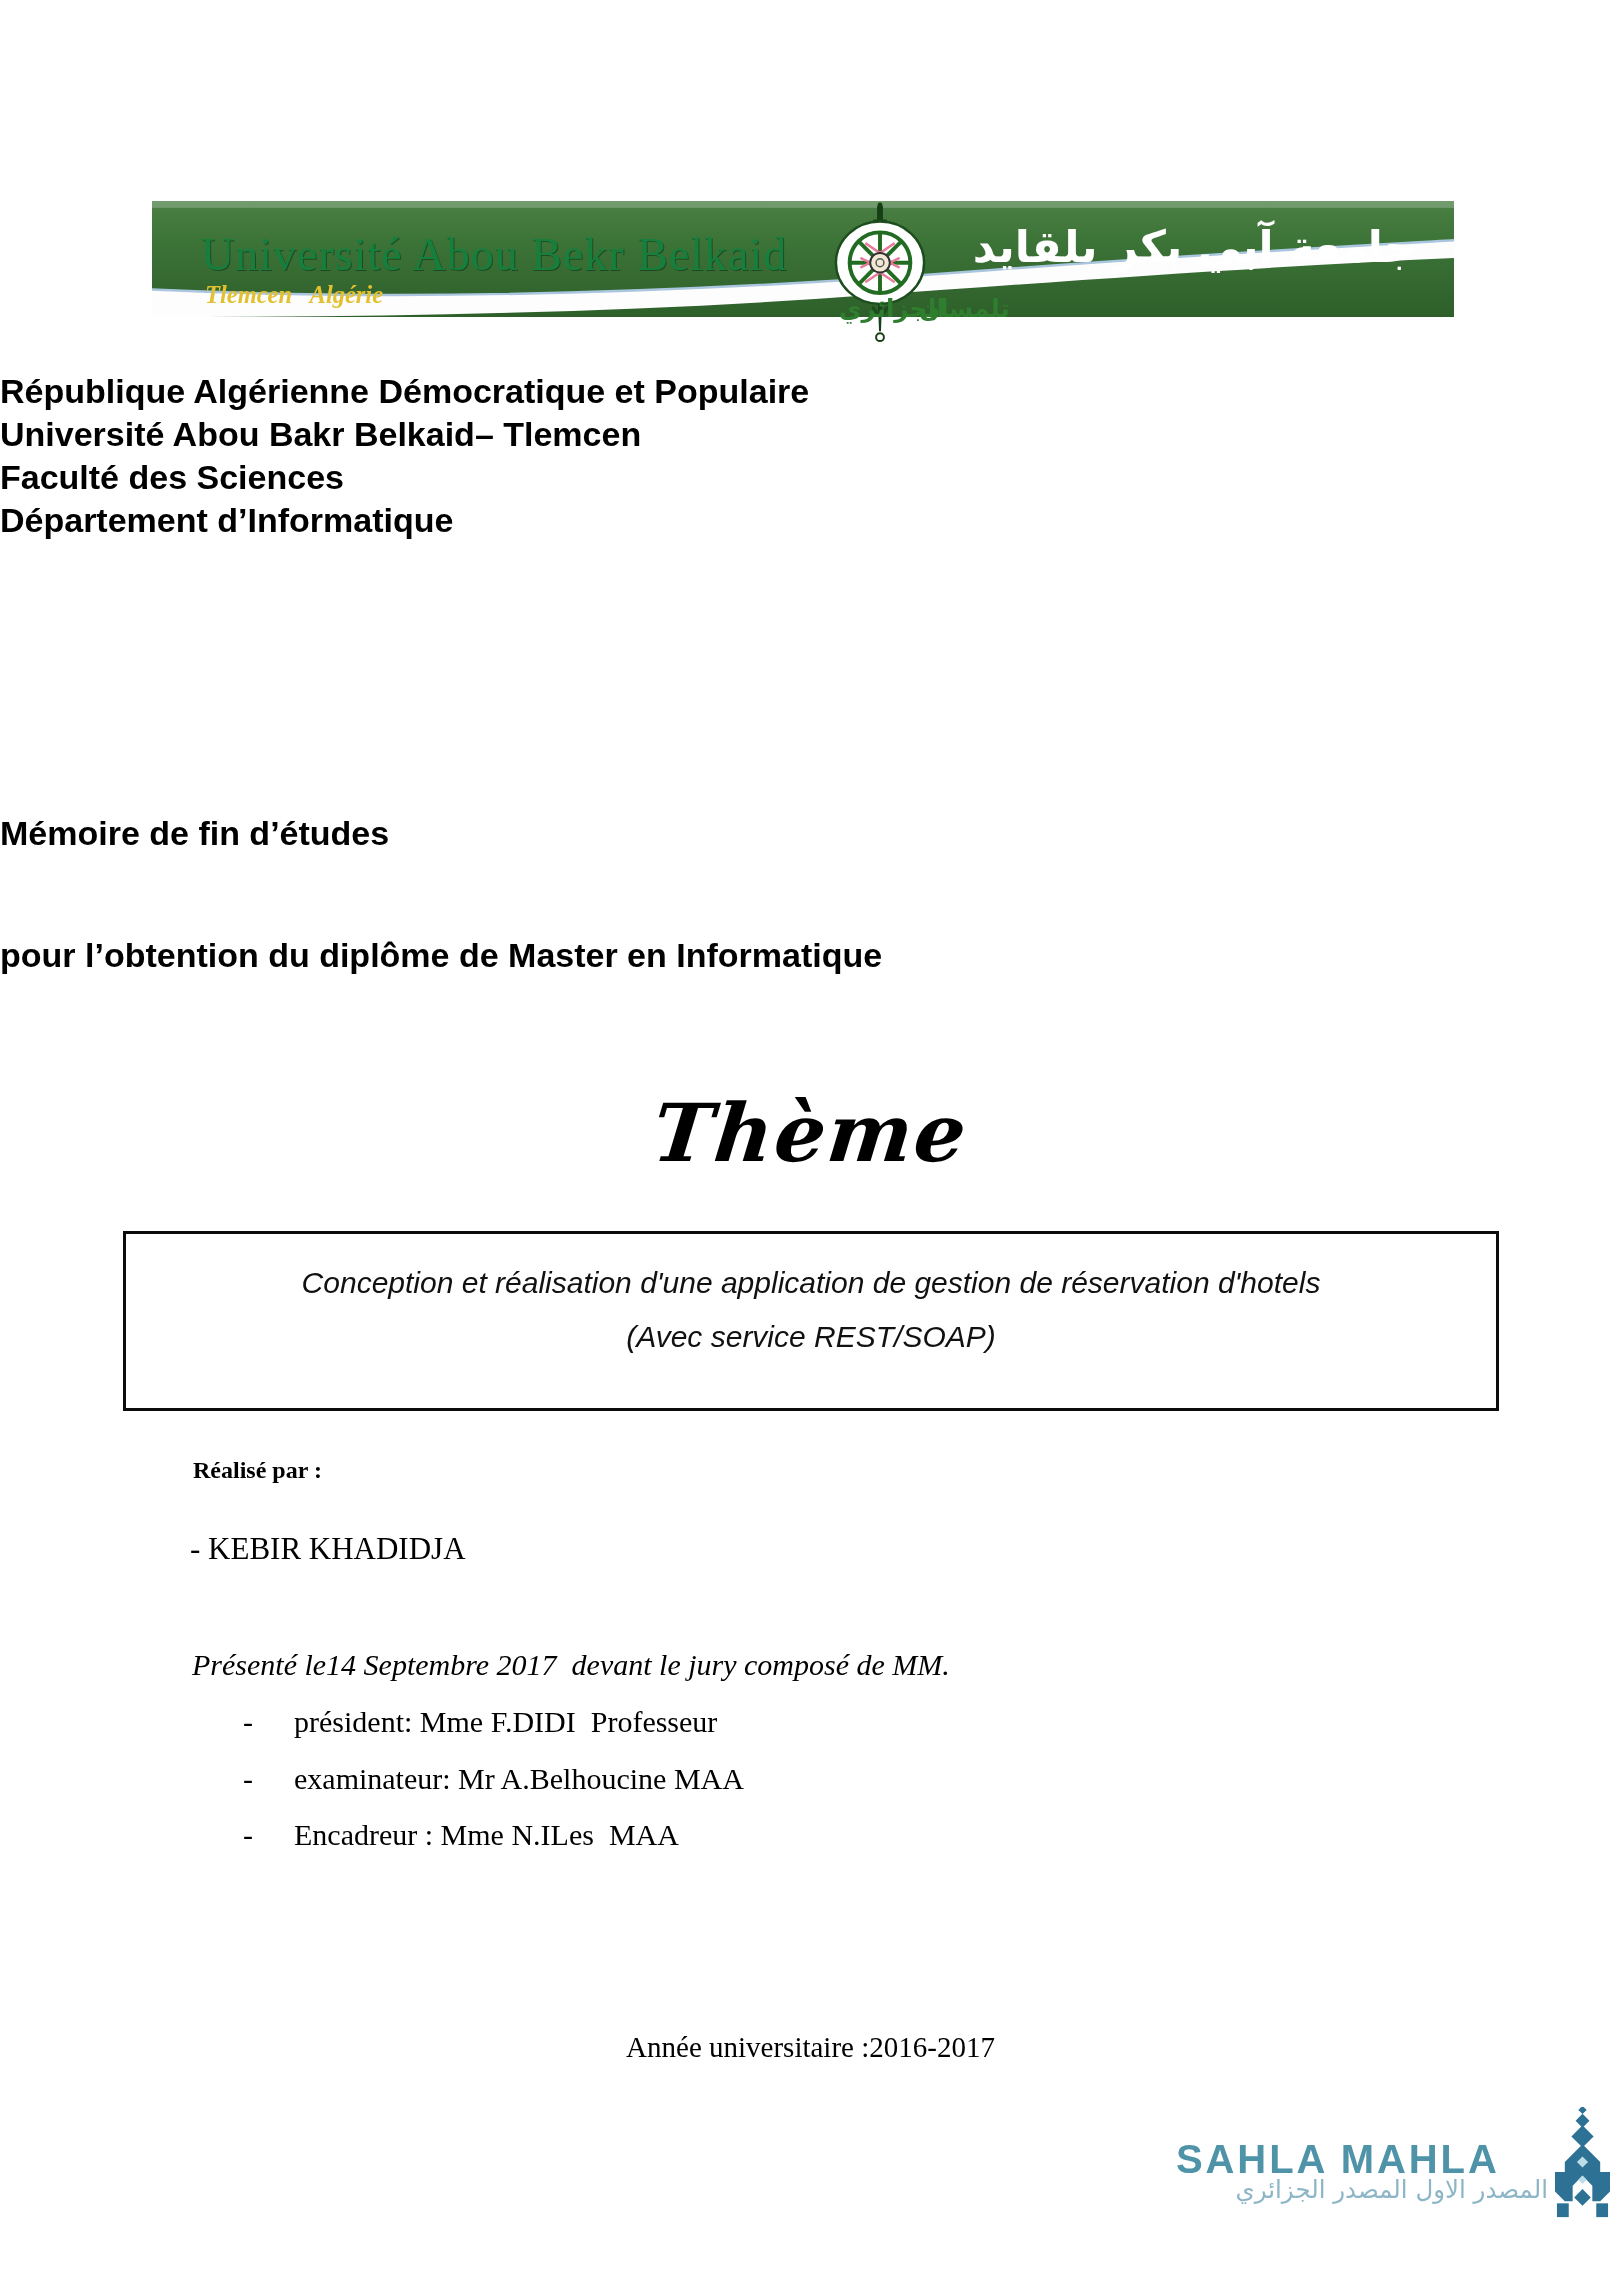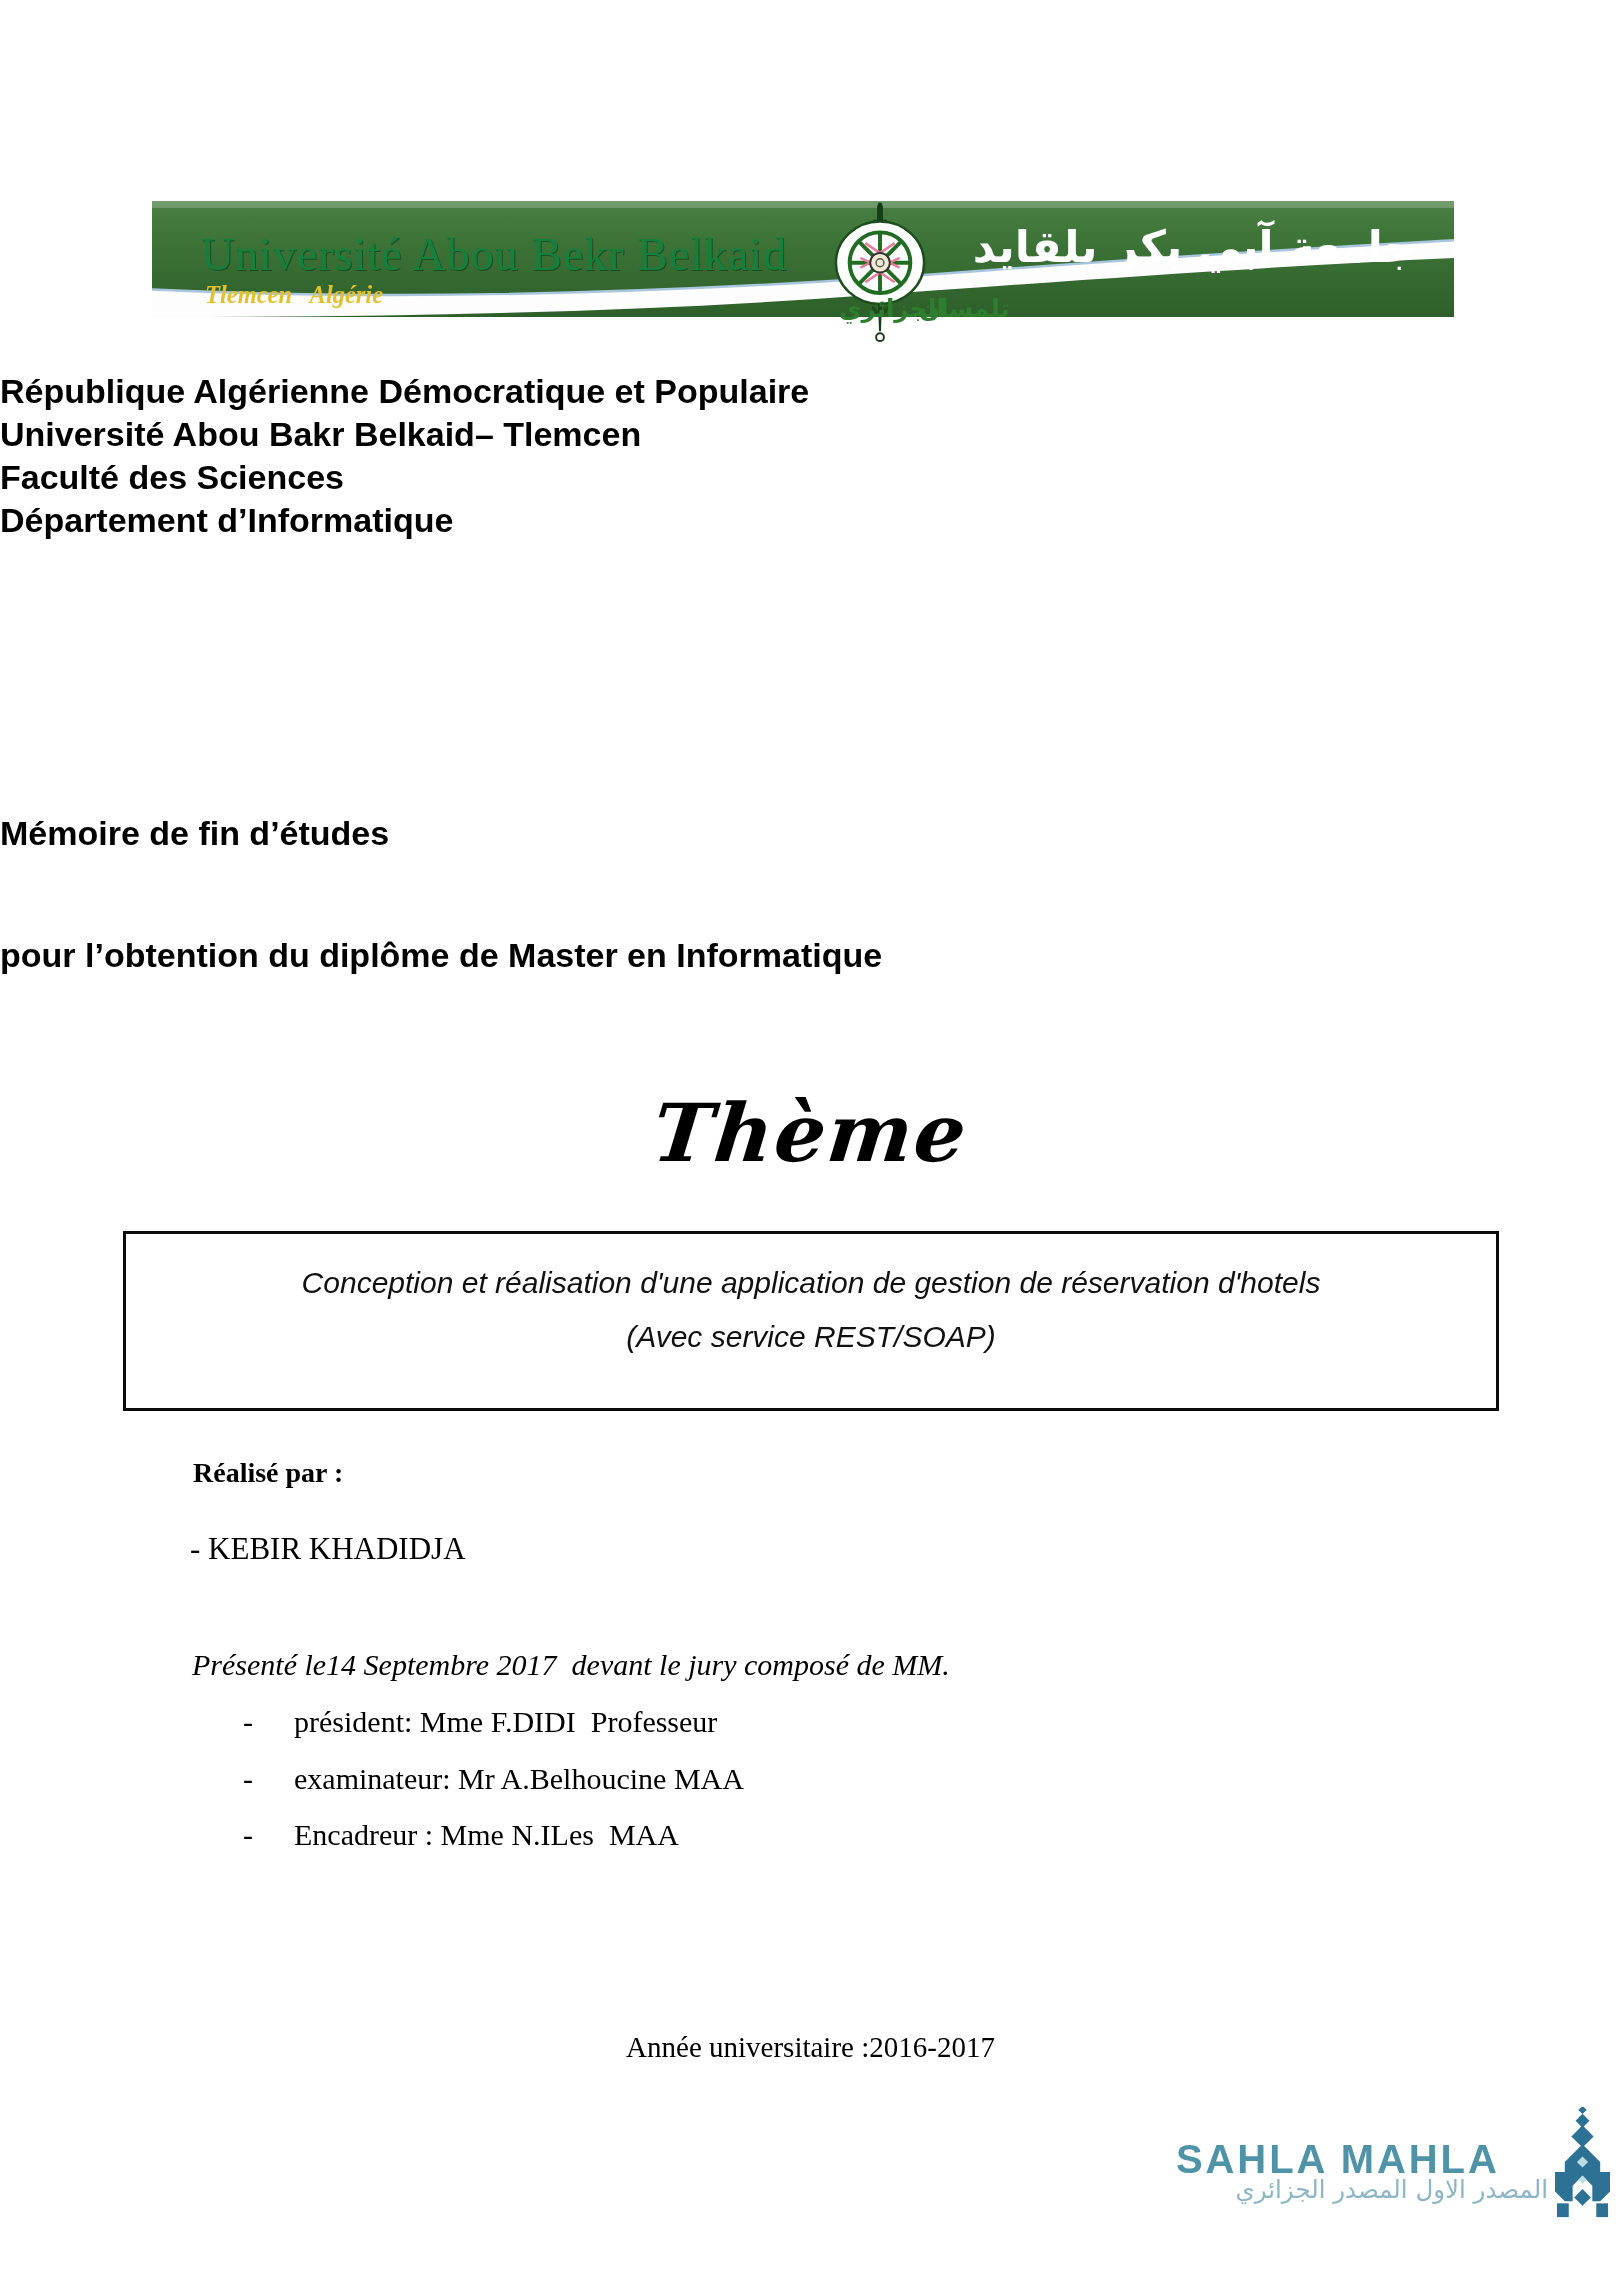--- a/index.html
+++ b/index.html
@@ -70,21 +70,21 @@
     padding-top:21.6px;box-sizing:border-box;
   }
   .theme-box .tline{
     font-family:"Liberation Sans",sans-serif;
     font-style:italic;font-size:30px;line-height:54px;
     color:#111;white-space:pre-wrap;
   }
   
   .realise{
     position:absolute;left:193px;top:1457px;
-    font-weight:bold;font-size:28px;white-space:pre;
+    font-weight:bold;font-size:24px;white-space:pre;
   }
   .author{
     position:absolute;left:190px;top:1531px;
     font-size:31px;white-space:pre;
   }
   .jury-intro{
     position:absolute;left:192px;top:1648px;
     font-style:italic;font-size:30px;white-space:pre-wrap;
   }
   .jury-item{position:absolute;font-size:30px;white-space:pre-wrap;}

